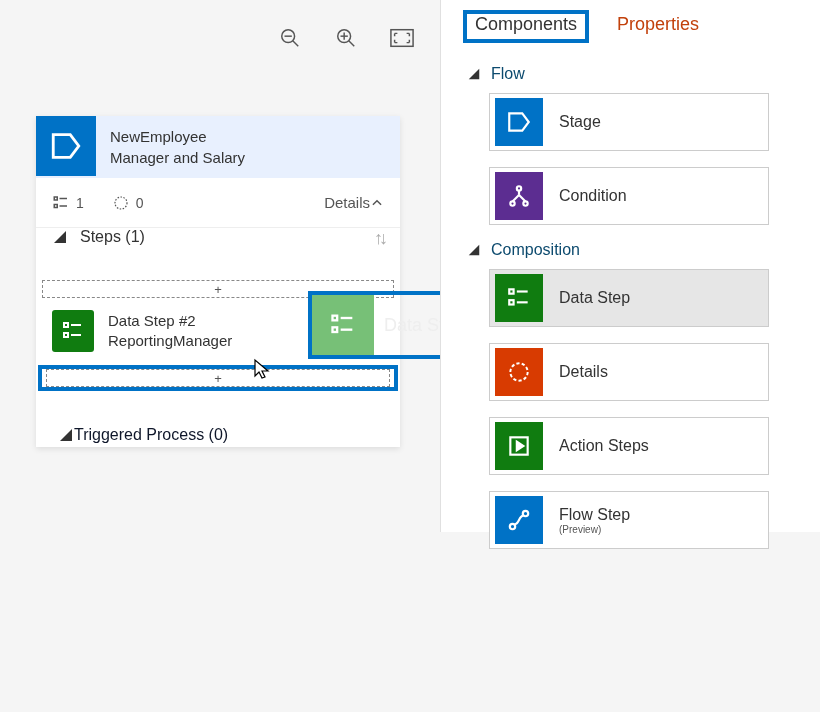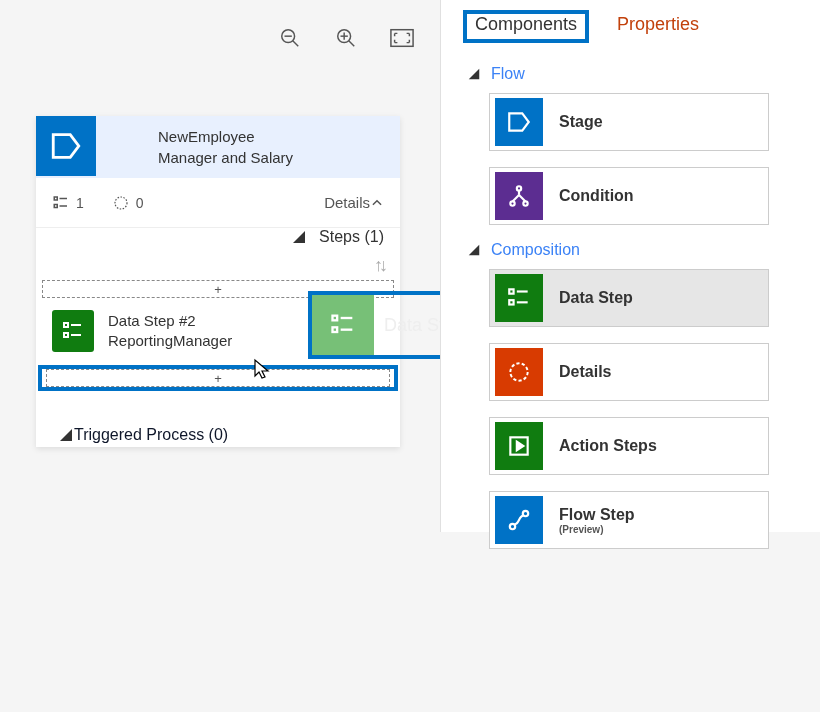--- a/index.html
+++ b/index.html
@@ -7,29 +7,29 @@
 
   .canvas-area { position: absolute; left: 0; top: 0; width: 440px; height: 712px; background: #f5f5f5; }
   .right-panel { position: absolute; left: 440px; top: 0; width: 380px; height: 532px; background: #ffffff; border-left: 1px solid #e0e0e0; padding: 12px 18px; }
 
   .toolbar { position: absolute; top: 18px; left: 0; width: 440px; height: 40px; display: flex; justify-content: flex-end; gap: 32px; padding-right: 26px; align-items: center; }
   .toolbar-icon { width: 24px; height: 24px; display: flex; align-items: center; justify-content: center; color: #555; cursor: pointer; }
 
   .stage-card { position: absolute; left: 36px; top: 116px; width: 364px; background: #fff; box-shadow: 0 2px 6px rgba(0,0,0,0.1); }
   .stage-header { display: flex; background: #e8f0fe; }
   .stage-icon-box { width: 60px; height: 60px; background: #0072c6; display: flex; align-items: center; justify-content: center; }
-  .stage-title-box { padding: 10px 14px; display: flex; flex-direction: column; justify-content: center; margin-left: 48px; }
+  .stage-title-box { padding: 10px 14px; display: flex; flex-direction: column; justify-content: center; }
   .stage-title-box div { font-size: 15px; color: #333; line-height: 1.4; }
 
   .stage-stats { height: 50px; display: flex; align-items: center; justify-content: space-between; padding: 0 16px; border-bottom: 1px solid #eee; }
   .stage-stats-left { display: flex; gap: 28px; align-items: center; }
   .stat-item { display: flex; gap: 6px; align-items: center; color: #555; font-size: 14px; }
   .details-link { display: flex; align-items: center; color: #555; font-size: 15px; cursor: pointer; }
 
-  .steps-header { height: 48px; display: flex; align-items: flex-end; justify-content: space-between; padding: 0 16px; flex-direction: column; }
+  .steps-header { height: 48px; display: flex; align-items: flex-start; justify-content: space-between; padding: 0 16px; }
   .steps-header-left { display: flex; gap: 12px; align-items: center; font-size: 16px; color: #333; }
   .steps-arrows { color: #aaa; font-size: 18px; letter-spacing: -4px; }
 
   .drop-zone { margin: 4px 6px; border: 1.5px dashed #888; height: 18px; display: flex; align-items: center; justify-content: center; font-size: 13px; color: #555; }
   .drop-zone-bottom-wrap { margin: 5px 2px; border: 4px solid #0072c6; }
   .drop-zone-bottom-wrap .drop-zone { margin: 0 4px; }
 
   .data-step-row { display: flex; gap: 14px; padding: 8px 16px; align-items: center; }
   .ds-icon-box { width: 42px; height: 42px; background: #107c10; border-radius: 3px; display: flex; align-items: center; justify-content: center; }
   .ds-text { display: flex; flex-direction: column; }
@@ -40,23 +40,23 @@
   .drag-ghost { position: absolute; left: 308px; top: 291px; width: 292px; height: 68px; border: 4px solid #0072c6; display: flex; align-items: center; }
   .drag-ghost-icon { width: 62px; height: 60px; background: #77c077; display: flex; align-items: center; justify-content: center; margin-right: 10px; }
   .drag-ghost-label { font-size: 18px; color: #eee; }
 
   .cursor { position: absolute; left: 253px; top: 358px; width: 18px; height: 22px; }
 
   .tabs { display: flex; gap: 28px; padding: 2px 0 14px 4px; }
   .tab { font-size: 18px; color: #c2410c; cursor: pointer; }
   .tab.active-box { border: 4px solid #0072c6; padding: 0 8px 4px 8px; color: #333; margin-top: -4px; }
 
-  .section-header { display: flex; gap: 10px; align-items: center; margin: 8px 0 10px 8px; font-size: 16px; color: #3b82f6; }
-
-  .component-item { display: flex; align-items: center; border: 1px solid #ccc; margin: 0 0 16px 30px; width: 280px; height: 58px; background: #fff; cursor: grab; font-weight: bold; }
+  .section-header { display: flex; gap: 10px; align-items: center; margin: 8px 0 10px 8px; font-size: 16px; color: #0c4a6e; }
+
+  .component-item { display: flex; align-items: center; border: 1px solid #ccc; margin: 0 0 16px 30px; width: 280px; height: 58px; background: #fff; cursor: grab; }
   .component-item .comp-icon { width: 48px; height: 48px; margin-left: 5px; display: flex; align-items: center; justify-content: center; }
   .component-item .comp-label { padding-left: 16px; font-size: 16px; color: #333; }
   .component-item.selected { background: #e6e6e6; }
 
   .ci-stage { background: #0072c6; }
   .ci-condition { background: #5c2d91; }
   .ci-datastep { background: #107c10; }
   .ci-workflow { background: #d83b01; }
   .ci-action { background: #107c10; }
   .ci-flowstep { background: #0072c6; }

